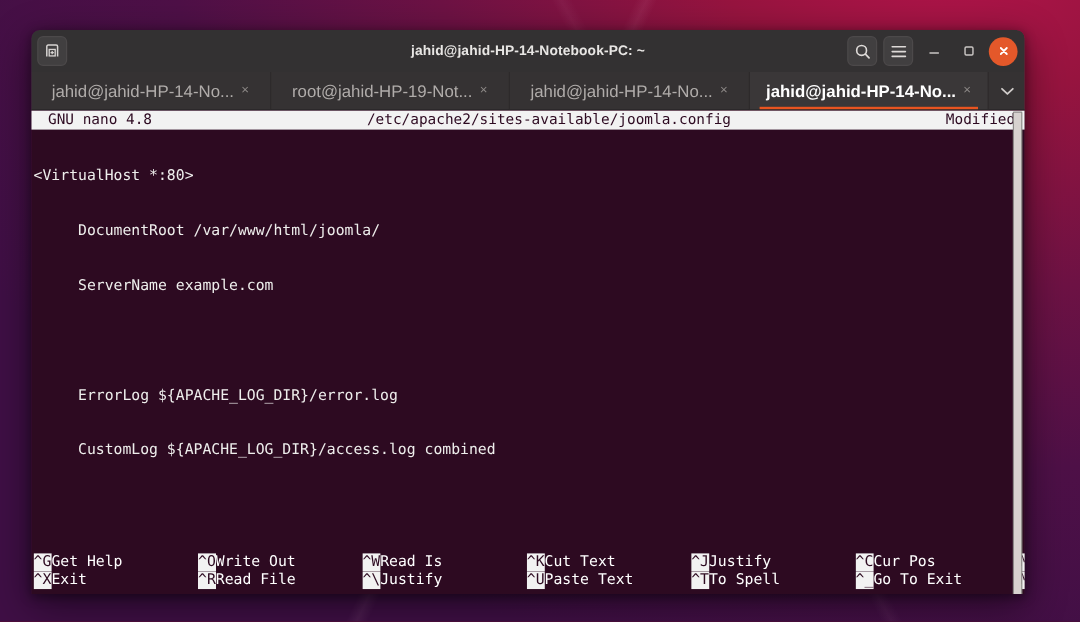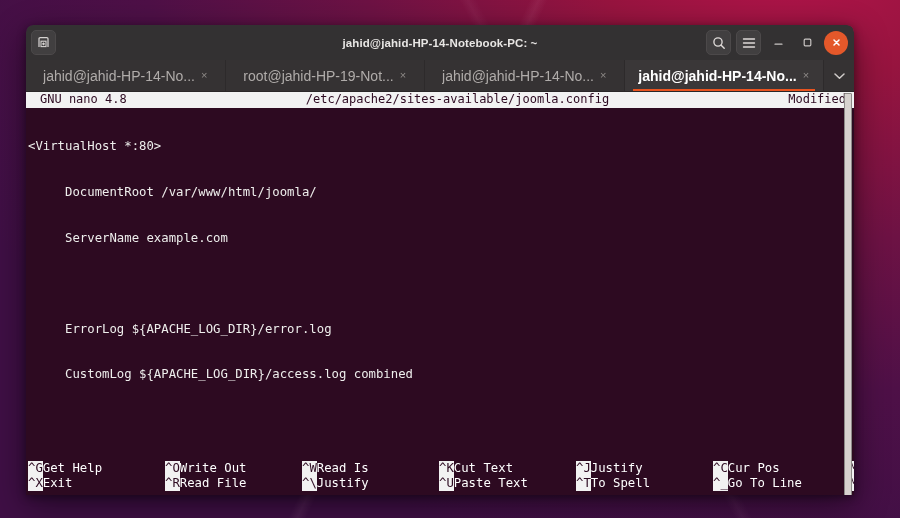--- a/index.html
+++ b/index.html
@@ -370,21 +370,21 @@
         <div class="sc-cell">
           <span class="sc-key">^\</span><span class="sc-label">Justify</span>
         </div>
         <div class="sc-cell">
           <span class="sc-key">^U</span><span class="sc-label">Paste Text</span>
         </div>
         <div class="sc-cell">
           <span class="sc-key">^T</span><span class="sc-label">To Spell</span>
         </div>
         <div class="sc-cell">
-          <span class="sc-key">^_</span><span class="sc-label">Go To Line</span>
+          <span class="sc-key">^_</span><span class="sc-label">Go To Exit</span>
         </div>
         <div class="sc-cell">
           <span class="sc-key">M-E</span>
         </div>
       </div>
 
     </div>
 
     <div class="term-scrollbar">
       <div class="thumb"></div>

